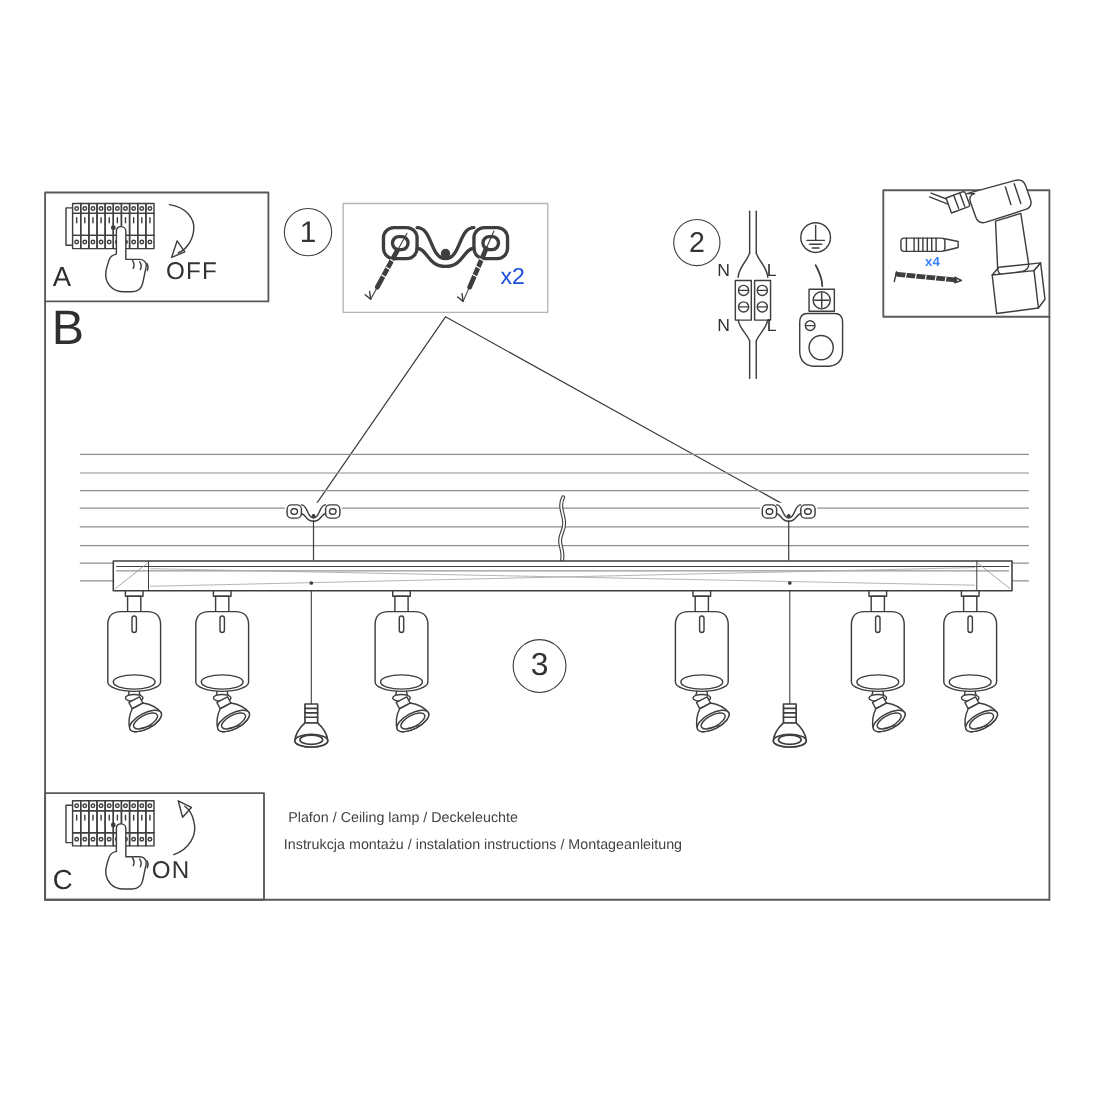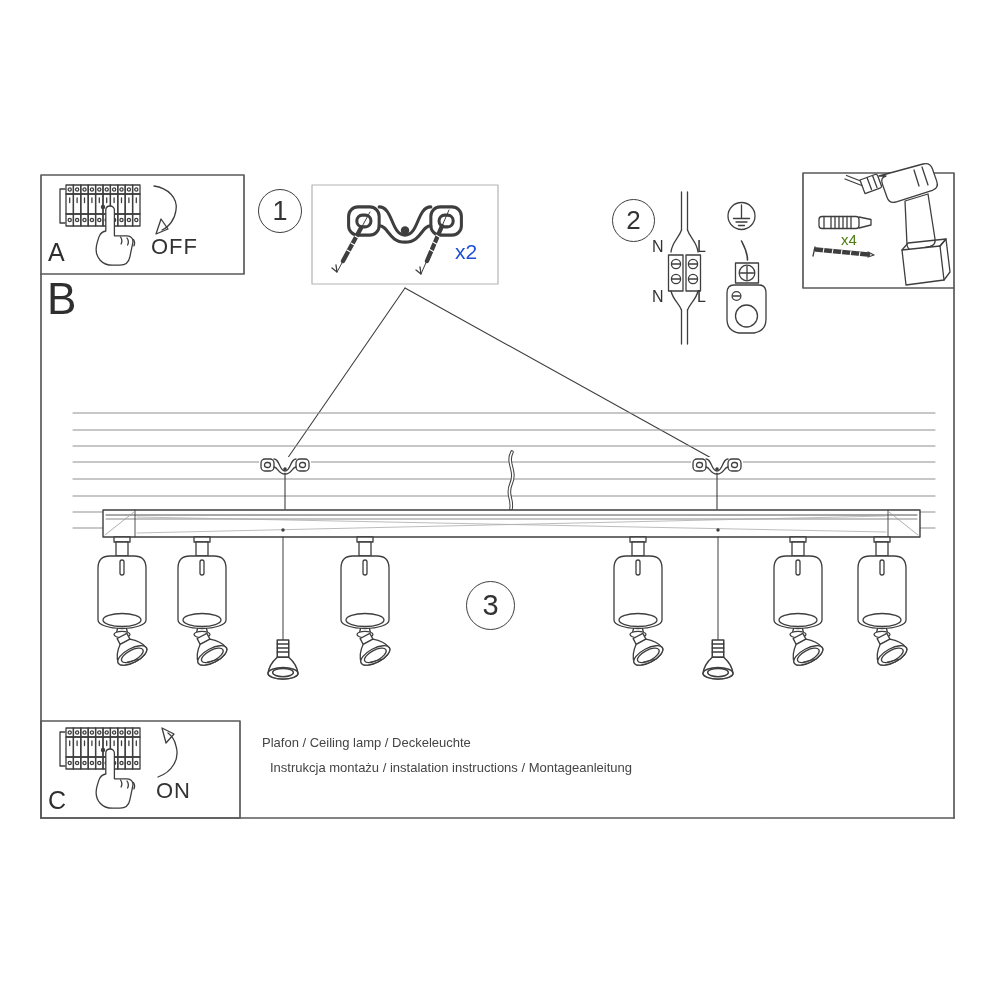--- a/index.html
+++ b/index.html
@@ -4,21 +4,21 @@
 <style>
   html,body{margin:0;padding:0;background:#ffffff;}
   #page{position:relative;width:995px;height:995px;background:#ffffff;overflow:hidden;
         font-family:"Liberation Sans",sans-serif;}
   #art{position:absolute;left:0;top:0;}
   .t{position:absolute;color:#3a3a3a;white-space:nowrap;line-height:1;}
   .big{font-size:44px;color:#2f2f2f;}
   .panel-letter{font-size:25px;color:#2f2f2f;}
   .switch-word{font-size:22px;letter-spacing:1px;color:#333;text-align:center;}
   .qty{font-size:21px;color:#1d4ed8;}
-  .qty-small{font-size:15px;color:#4d7c0f;}
+  .qty-small{font-size:12px;color:#3b82f6;font-weight:bold;}
   .wire{font-size:16px;color:#333;}
   .foot{font-size:13px;color:#444;}
   .circle{position:absolute;border:1.6px solid #3e3e3e;border-radius:50%;
           display:flex;align-items:center;justify-content:center;color:#333;background:#fff0;}
   .c1{left:258px;top:189px;width:42px;height:42px;font-size:27px;}
   .c2{left:612px;top:199px;width:41px;height:41px;font-size:26px;}
   .c3{left:466px;top:581px;width:47px;height:47px;font-size:29px;}
 </style>
 </head>
 <body>
@@ -291,36 +291,36 @@
   <use href="#spotlight" transform="translate(365,537)"></use>
   <use href="#spotlight" transform="translate(638,537)"></use>
   <use href="#spotlight" transform="translate(798,537)"></use>
   <use href="#spotlight" transform="translate(882,537)"></use>
 </svg>
 
 <div class="t panel-letter" style="left:48px;top:240px">A</div>
 <div class="t switch-word" style="left:151px;top:236px">OFF</div>
 <div class="t big" style="left:47px;top:277px">B</div>
 <div class="t panel-letter" style="left:48px;top:788px">C</div>
-<div class="t switch-word" style="left:156px;top:780px">ON</div>
+<div class="t switch-word" style="left:138px;top:780px">ON</div>
 
 <div class="circle c1">
   <span>1</span>
 </div>
 <div class="circle c2">
   <span>2</span>
 </div>
 <div class="circle c3">
   <span>3</span>
 </div>
 
 <div class="t qty" style="left:455px;top:241px">x2</div>
 <div class="t qty-small" style="left:841px;top:232px">x4</div>
 
 <div class="t wire" style="left:652px;top:239px">N</div>
 <div class="t wire" style="left:697px;top:239px">L</div>
 <div class="t wire" style="left:652px;top:289px">N</div>
 <div class="t wire" style="left:697px;top:289px">L</div>
 
-<div class="t foot" style="left:270px;top:761px">Instrukcja montażu / instalation instructions / Montageanleitung</div>
+<div class="t foot" style="left:258px;top:761px">Instrukcja montażu / instalation instructions / Montageanleitung</div>
 <div class="t foot" style="left:262px;top:736px">Plafon / Ceiling lamp / Deckeleuchte</div>
 
 </div>
 
 </body></html>

